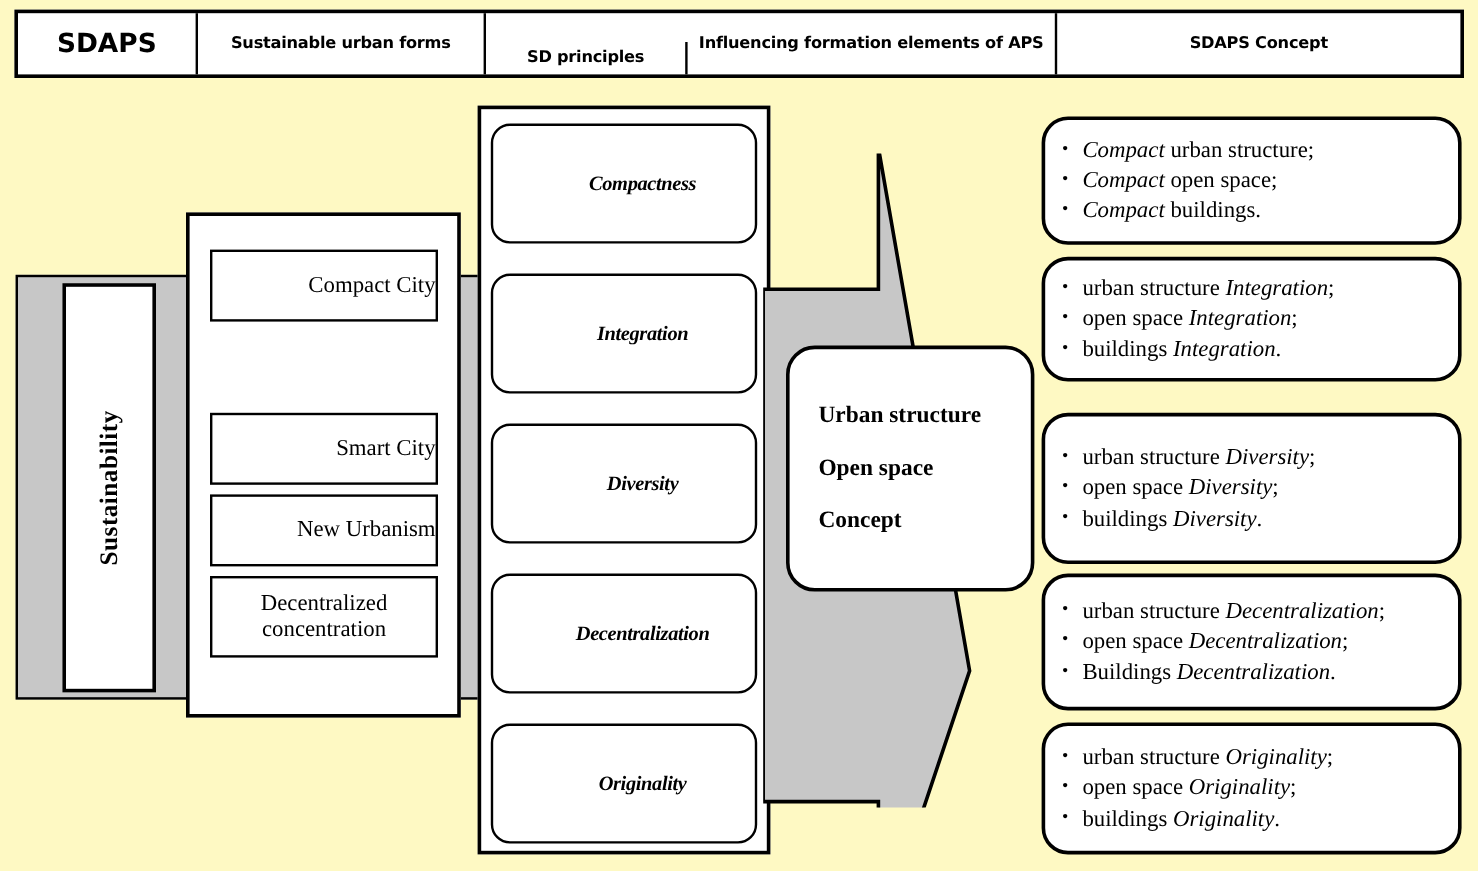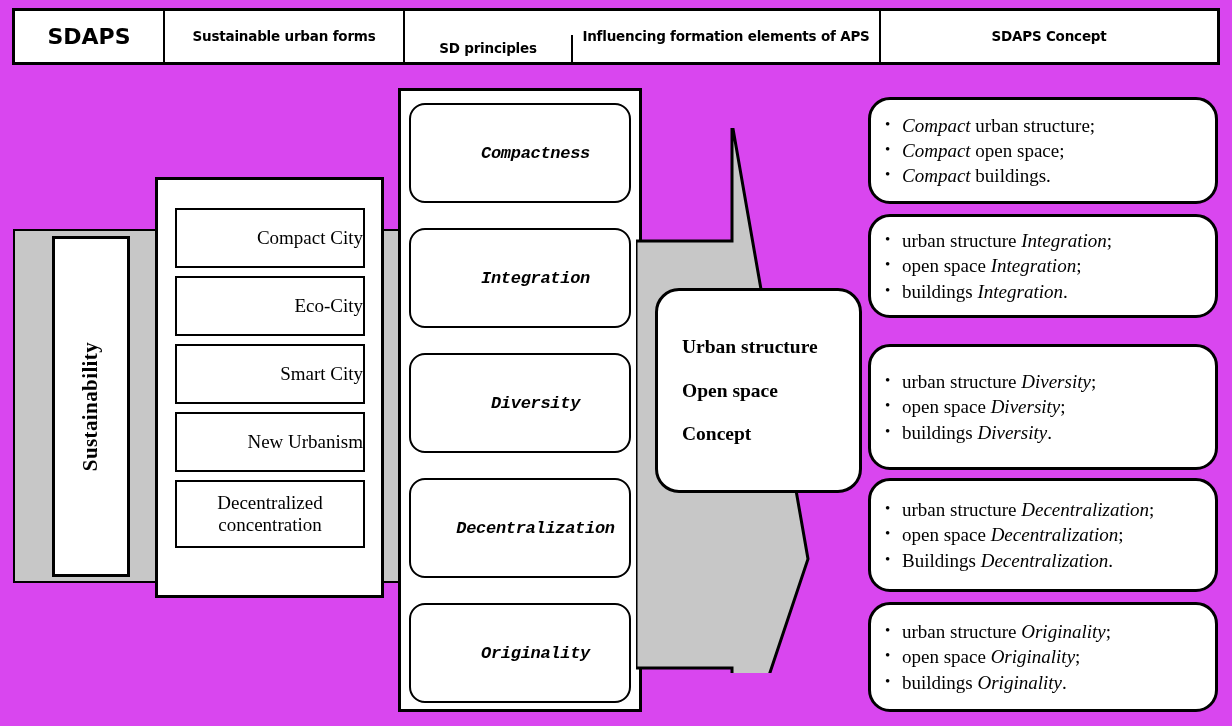--- a/index.html
+++ b/index.html
@@ -4,21 +4,21 @@
 <style>
   html, body {
     margin: 0;
     padding: 0;
     background: #ffffff;
   }
   #root {
     position: relative;
     width: 1232px;
     height: 726px;
-    background: #d946ef;
+    background: #fef9c3;
     font-family: "Liberation Serif", serif;
     overflow: hidden;
   }
 
   
   .header-table {
     position: absolute;
     left: 12px;
     top: 8px;
     width: 1208px;
@@ -125,21 +125,21 @@
     width: 222px;
     height: 100px;
     background: #fff;
     border: 2.5px solid #000;
     border-radius: 16px;
     box-sizing: border-box;
     display: flex;
     align-items: center;
     justify-content: center;
     text-align: center;
-    font-family: Liberation Mono, monospace;
+    font-family: Liberation Serif, serif;
     font-weight: bold;
     font-style: italic;
     font-size: 17px;
     letter-spacing: -0.3px;
     padding-left: 31px;
   }
 
   
   .arrow-svg {
     position: absolute;
@@ -219,23 +219,20 @@
 
   <div class="gray-band"></div>
   <div class="sustainability-box">
     <span class="sustainability-label">Sustainability</span>
   </div>
 
   <div class="forms-outer" id="forms-outer">
       <div class="form-box" style="top: 28px; height: 60px;">
         <span>Compact City</span>
       </div>
-      <div class="form-box" style="top: 96px; height: 60px;">
-        <span>Eco-City</span>
-      </div>
       <div class="form-box" style="top: 232px; height: 60px;">
         <span>New Urbanism</span>
       </div>
       <div class="form-box" style="top: 164px; height: 60px;">
         <span>Smart City</span>
       </div>
       <div class="form-box" style="top: 300px; height: 68px;">
         <span>Decentralized concentration</span>
       </div>
     </div>

